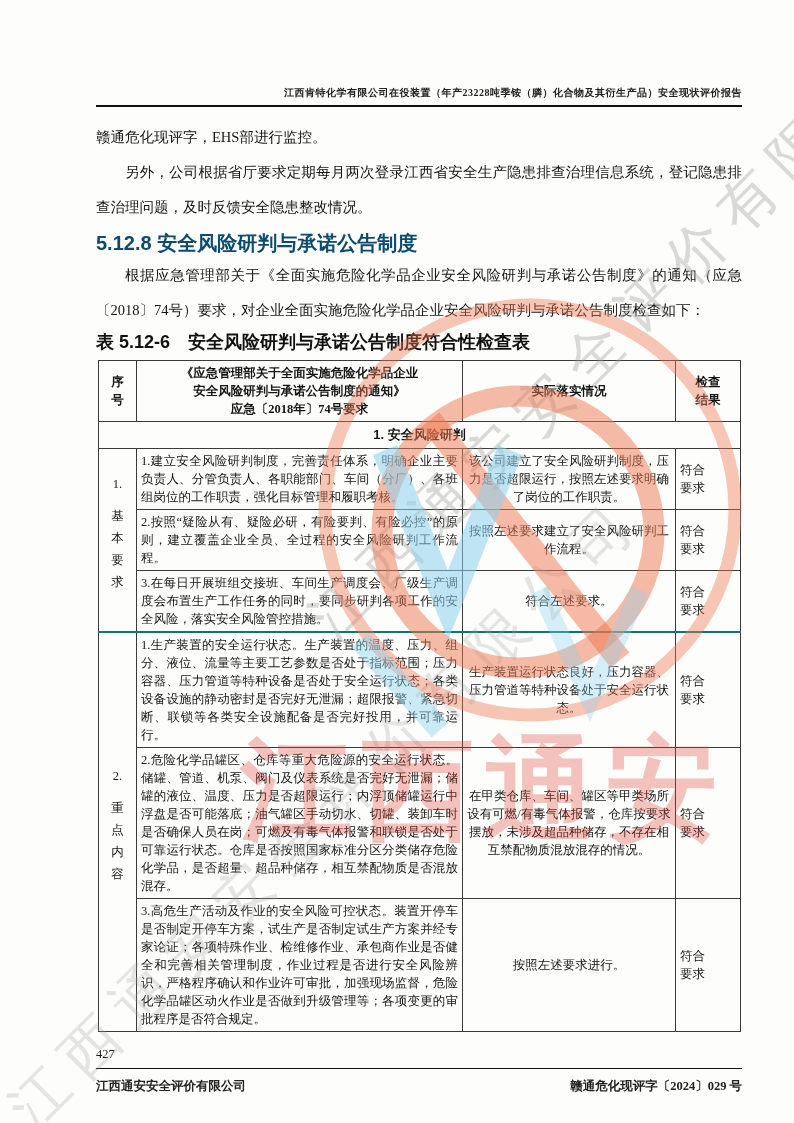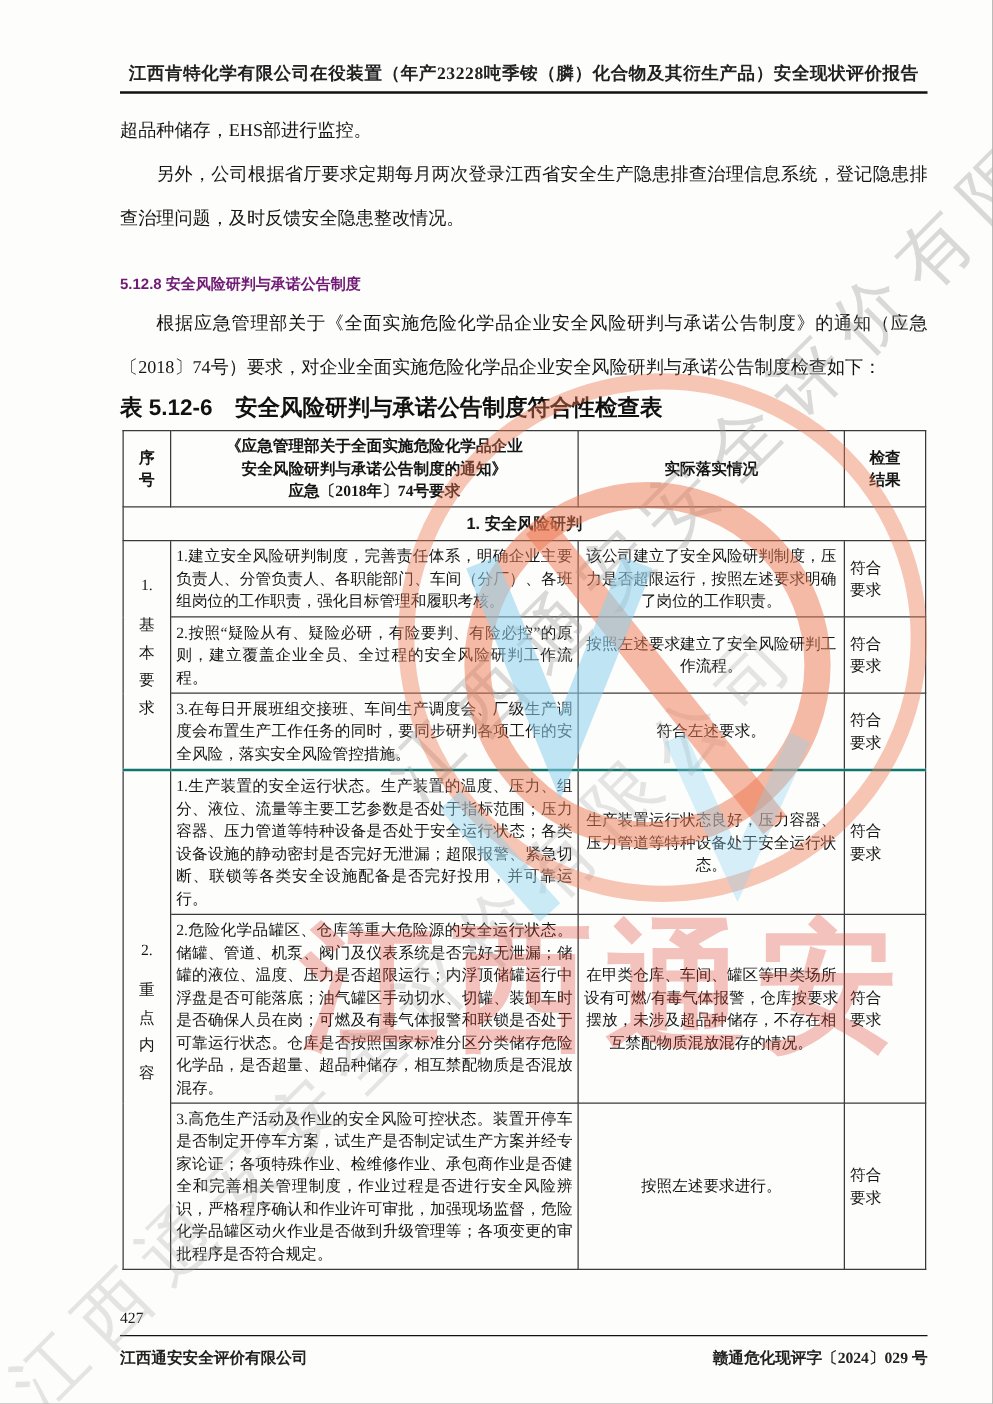--- a/index.html
+++ b/index.html
@@ -6,30 +6,30 @@
   html,body { background:#888; }
   .page {
     position:relative; width:794px; height:1123px; margin:0 auto;
     background:#fdfdfc; overflow:hidden;
     font-family:"Liberation Serif","DejaVu Serif",serif;
     color:#1a1a1a;
   }
   .content { position:absolute; left:96px; top:0; width:646px; }
 
   
-  .hdr { padding-top:50px; text-align:center; font-size:14px; font-weight:bold;
+  .hdr { padding-top:86px; text-align:right; font-size:10px; font-weight:bold;
          letter-spacing:.5px; color:#222; }
   .hdr-rule { margin-top:5px; border-bottom:2px solid #111; }
 
   
   .para { font-size:14.5px; line-height:35px; text-align:justify; color:#151515; }
   .p1 { margin-top:13px; }
   .indent { text-indent:2em; }
-  .sec-h { margin-top:19px; font-size:12px; font-weight:bold;
-           font-family:"Liberation Sans","DejaVu Sans",sans-serif; color:#701a75;
+  .sec-h { margin-top:3px; font-size:20px; font-weight:bold;
+           font-family:"Liberation Sans","DejaVu Sans",sans-serif; color:#0c4a6e;
            line-height:30px; }
   .caption { margin-top:2px; text-align:left; font-size:18px; font-weight:bold;
              font-family:"Liberation Sans","DejaVu Sans",sans-serif; color:#111; }
 
   
   table.chk { border-collapse:collapse; table-layout:fixed; width:642px;
               margin:6px 0 0 2px; font-size:12.5px; line-height:18px; color:#151515; }
   .chk th, .chk td { border:1px solid #3a3a3a; padding:3px 4px; vertical-align:middle; }
   .chk { border:1.5px solid #222; }
   .chk th { font-weight:bold; text-align:center; }
@@ -76,21 +76,21 @@
     <path d="M 70 380 L 150 470" fill="none" stroke="#8cd2ee" stroke-width="22" opacity="0.45"></path>
     <path d="M 250 330 L 300 440 L 350 330" fill="none" stroke="#8cd2ee" stroke-width="18" opacity="0.35"></path>
   </svg>
 
   <div class="wm wm-red" style="left:240px; top:715px; color:rgba(224,60,40,0.30);">江西通安</div>
 
   <div class="content">
     <div class="hdr">江西肯特化学有限公司在役装置（年产23228吨季铵（膦）化合物及其衍生产品）安全现状评价报告</div>
     <div class="hdr-rule"></div>
 
-    <p class="para p1">超品种储存，EHS部进行监控。</p>
+    <p class="para p1">赣通危化现评字，EHS部进行监控。</p>
     <p class="para indent">另外，公司根据省厅要求定期每月两次登录江西省安全生产隐患排查治理信息系统，登记隐患排查治理问题，及时反馈安全隐患整改情况。</p>
     <h2 class="sec-h">5.12.8 安全风险研判与承诺公告制度</h2>
     <p class="para indent">根据应急管理部关于《全面实施危险化学品企业安全风险研判与承诺公告制度》的通知（应急〔2018〕74号）要求，对企业全面实施危险化学品企业安全风险研判与承诺公告制度检查如下：</p>
     <div class="caption">表 5.12-6　安全风险研判与承诺公告制度符合性检查表</div>
 
     <table class="chk">
       <colgroup>
           <col class="c-idx">
           <col class="c-req">
           <col class="c-act">

